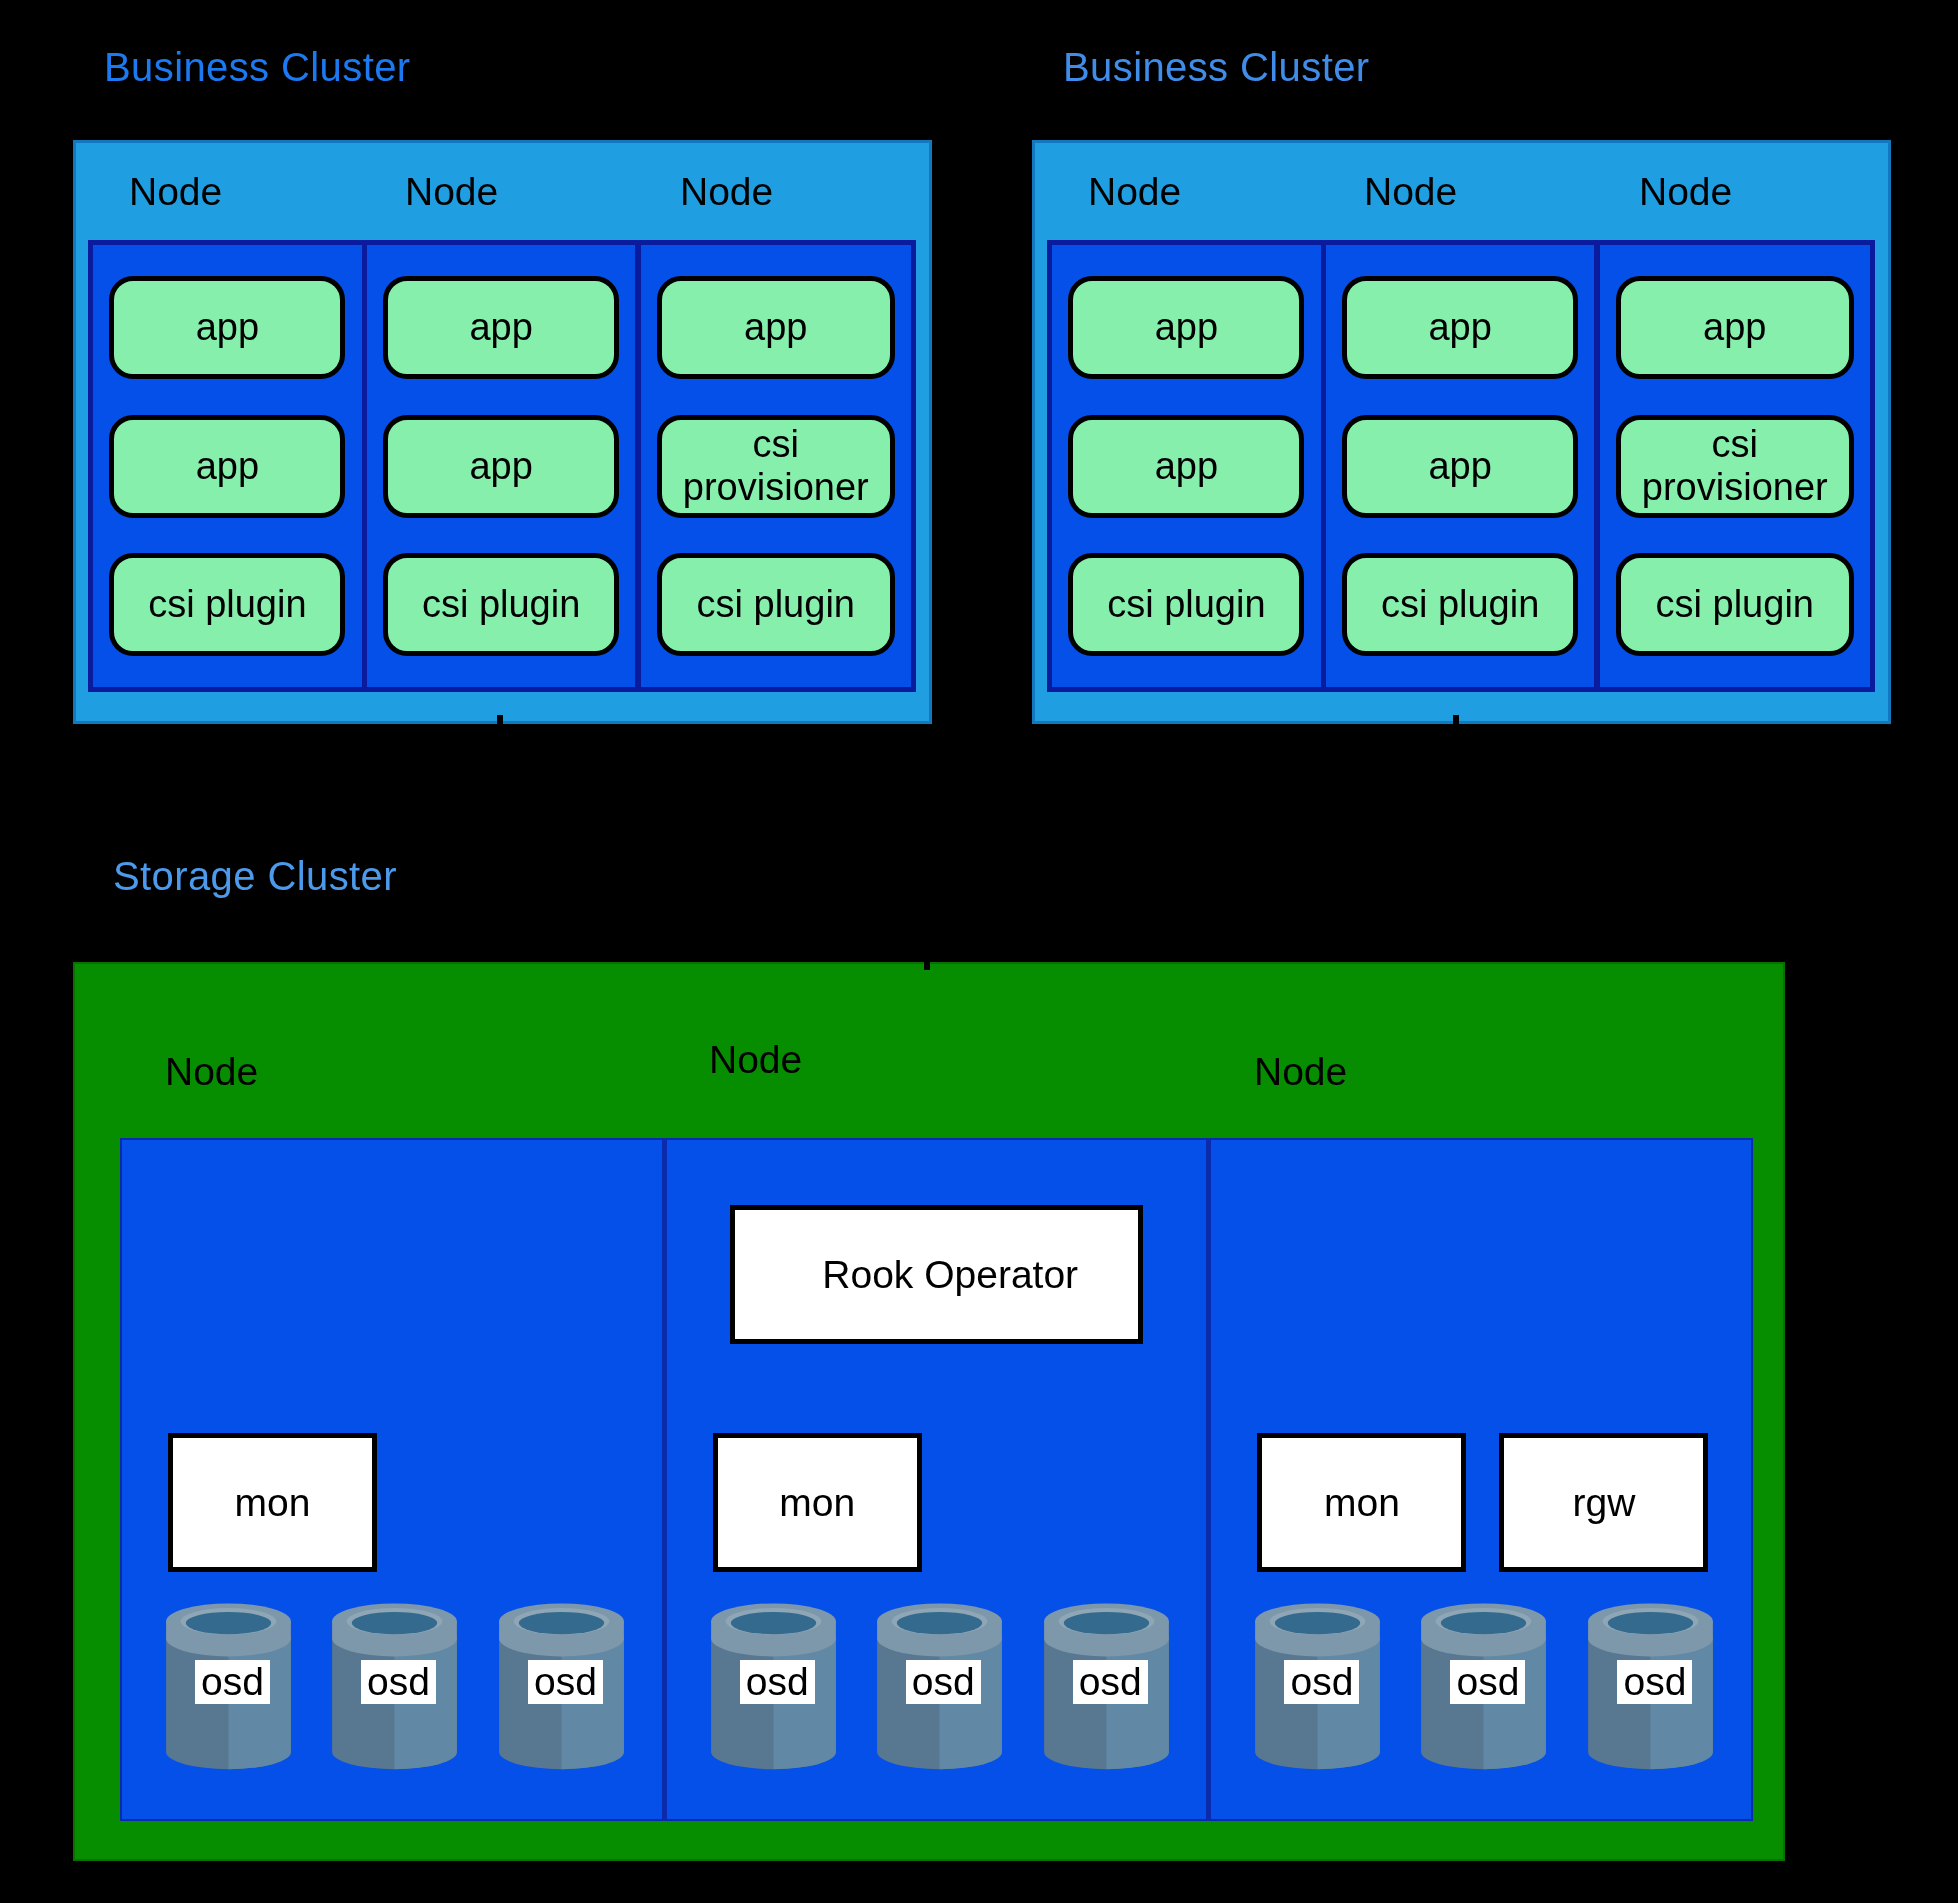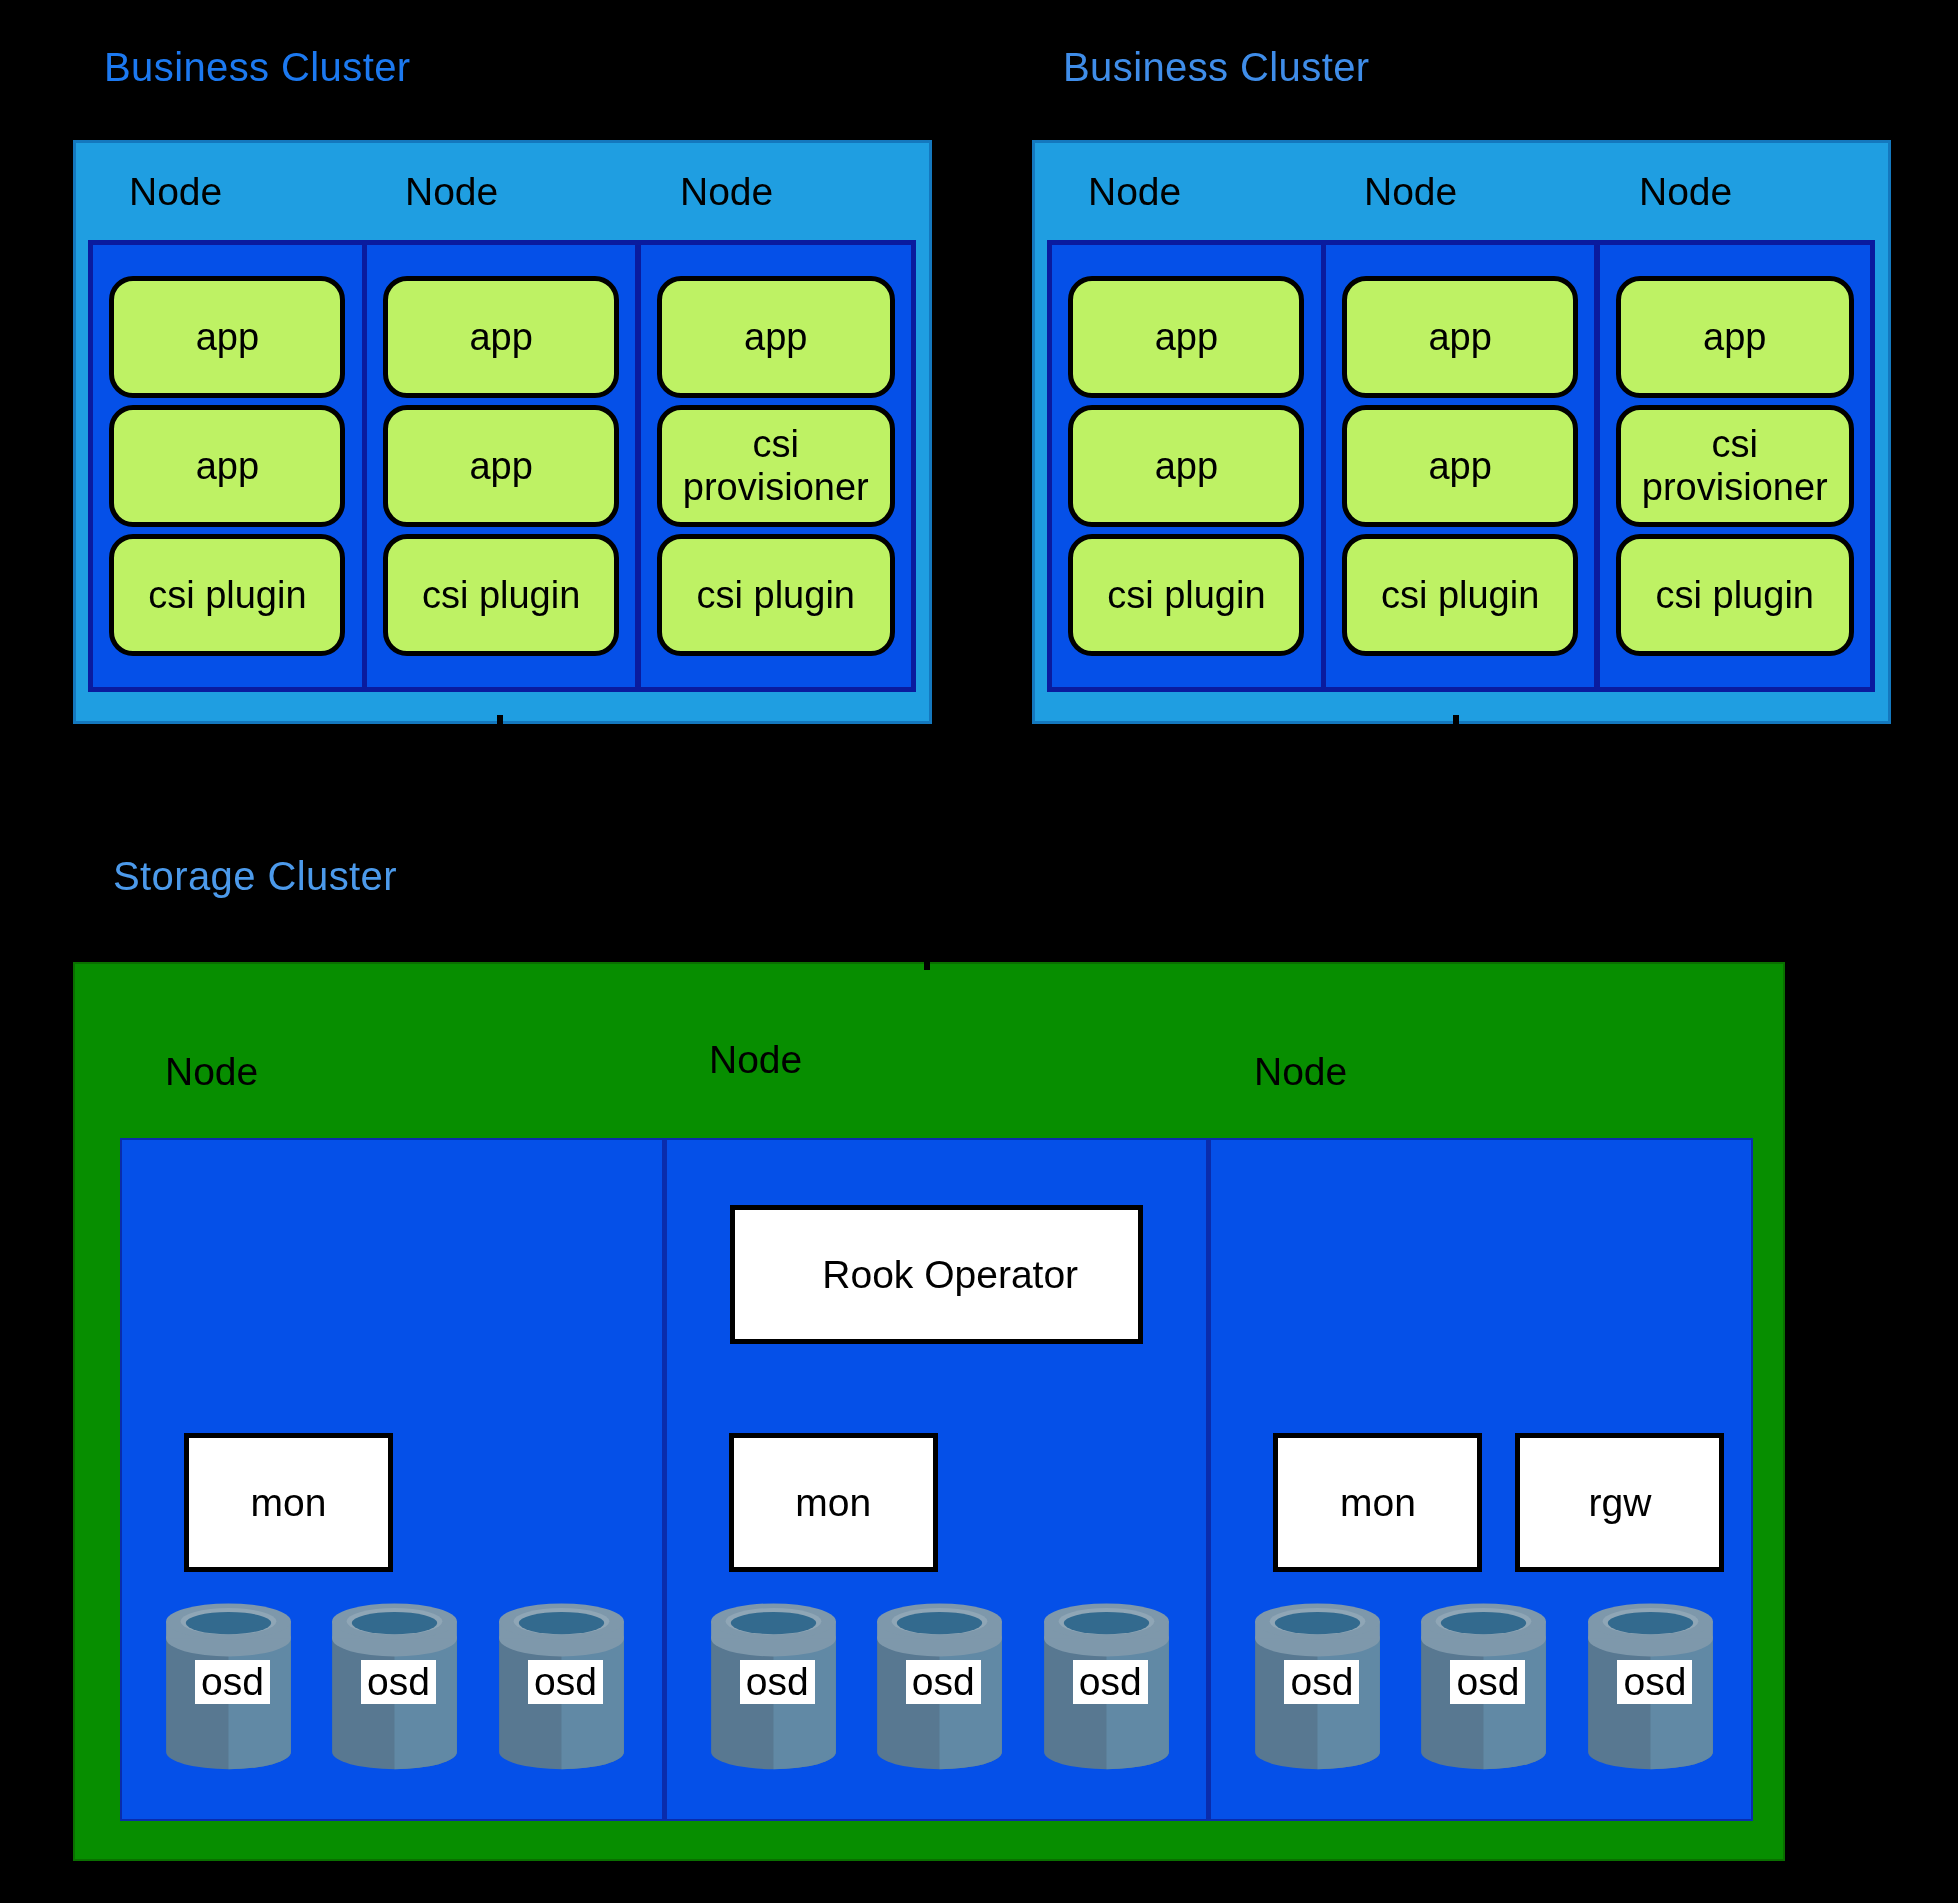--- a/index.html
+++ b/index.html
@@ -9,29 +9,29 @@
   .t-bc2{left:1063px;top:45px;color:#3F8DE9;}
   .t-st{left:113px;top:854px;color:#4C9AEB;}
 
   
   .bc{position:absolute;top:140px;width:859px;height:584px;background:#1F9EE1;border:3.4px solid #1478BE;box-sizing:border-box;}
   .bc1{left:73px;} .bc2{left:1032px;}
   .nodelabel{position:absolute;color:#000;font-size:39px;white-space:nowrap;}
   .bc .nodelabel{top:27px;}
   .bc-inner{position:absolute;left:12px;top:97px;width:828px;height:452px;background:#0A1B9E;border:5.1px solid #0A1B9E;box-sizing:border-box;display:flex;gap:5.1px;}
   .bc-col{flex:1;background:#0550E8;display:flex;flex-direction:column;justify-content:space-between;padding:31px 16.3px;box-sizing:border-box;}
-  .pod{height:122px;background:#bef264;border:5.1px solid #000;border-radius:24px;box-sizing:border-box;display:flex;align-items:center;justify-content:center;text-align:center;font-size:38px;color:#000;line-height:1.12;padding:0 21px;}
+  .pod{height:103px;background:#86efac;border:5.1px solid #000;border-radius:24px;box-sizing:border-box;display:flex;align-items:center;justify-content:center;text-align:center;font-size:38px;color:#000;line-height:1.12;padding:0 21px;}
 
   
   .storage{position:absolute;left:73px;top:962px;width:1712px;height:899px;background:#078E00;border:2.6px solid #0A7000;box-sizing:border-box;}
   .st-inner{position:absolute;left:45px;top:174px;width:1633px;height:683px;background:#0A2CAC;border:2.6px solid #0A2CAC;box-sizing:border-box;display:flex;gap:5.1px;}
   .st-col{flex:1;background:#0550E8;position:relative;}
   .sq{position:absolute;background:#fff;border:5.1px solid #000;box-sizing:border-box;display:flex;align-items:center;justify-content:center;font-size:39px;color:#000;}
   .rook{left:63px;top:65px;width:413px;height:139px;padding-left:28px;}
-  .daemon{top:293px;width:209px;height:139px;margin-left:16px;}
+  .daemon{top:293px;width:209px;height:139px;}
   .d1{left:46px;} .d2{left:288px;}
   .osd{position:absolute;top:458px;width:135px;height:180px;}
   .o1{left:39px;} .o2{left:205px;} .o3{left:372px;}
   .osd-label{position:absolute;left:34px;top:62px;width:75px;height:44px;background:#fff;color:#000;font-size:39px;display:flex;align-items:center;justify-content:center;text-align:right;}
 
   
   .stub{position:absolute;width:6px;height:14.6px;background:#000;z-index:9;}
   .stub-a{left:497px;top:715px;} .stub-b{left:1453px;top:715px;} .stub-c{left:924px;top:955px;}
 </style>
 </head>

